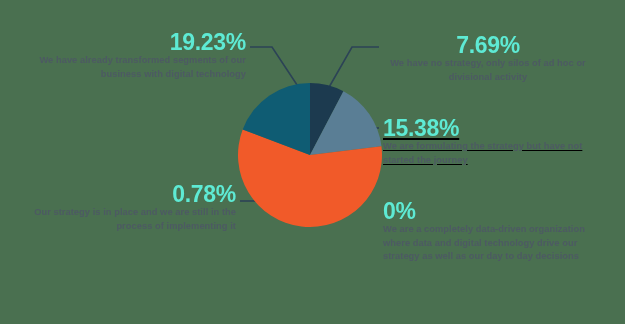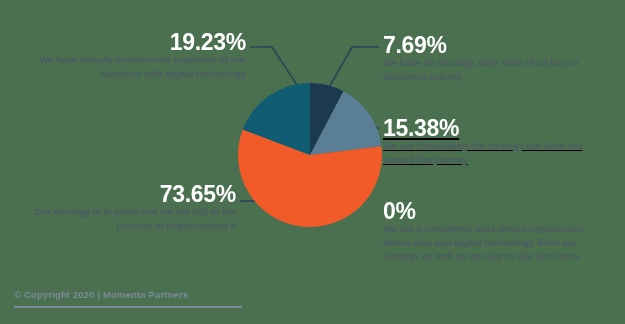--- a/index.html
+++ b/index.html
@@ -14,38 +14,38 @@
     position:absolute;
     left:0; top:0;
     width:625px; height:324px;
   }
 
   
   .label { position:absolute; }
   .pct {
     font-size:23px;
     font-weight:bold;
-    color:#ffffff;
+    color:#5eead4;
     letter-spacing:-0.3px;
     line-height:1.05;
     white-space:nowrap;
   }
   .desc {
     font-size:9.3px;
     font-weight:bold;
     color:#4d5a63;
     line-height:1.45;
     letter-spacing:0.05px;
   }
   .align-right { text-align:right; }
   .align-left  { text-align:left; }
 
   
   #label-transformed { left:20px;  top:30px;  width:226px; }
-  #label-nostrategy  { left:383px; top:33px;  width:210px; }
+  #label-nostrategy  { left:383px; top:33px;  width:210px;text-align:center; }
   #label-formulating { left:383px; top:116px; width:218px;text-decoration:underline; }
   #label-datadriven  { left:383px; top:199px; width:226px; }
   #label-inplace     { left:22px;  top:182px; width:214px; }
 
   
   #chart-wrap {
     position:absolute;
     left:0; top:0;
     width:625px; height:324px;
     pointer-events:none;
@@ -117,22 +117,18 @@
     <div class="pct">15.38%</div>
     <div class="desc">We are formulating the strategy but have not started the journey</div>
   </div>
 
   <div class="label align-left" id="label-datadriven">
     <div class="pct">0%</div>
     <div class="desc">We are a completely data-driven organization where data and digital technology drive our strategy as well as our day to day decisions</div>
   </div>
 
   <div class="label align-right" id="label-inplace">
-    <div class="pct">73.65%</div>
+    <div class="pct">0.78%</div>
     <div class="desc">Our strategy is in place and we are still in the process of implementing it</div>
   </div>
 
-  <div id="footer">
-    <div id="footer-text">© Copyright 2020 | Momenta Partners</div>
-    <div id="footer-rule"></div>
-  </div>
 
 </div>
 
 </body></html>

